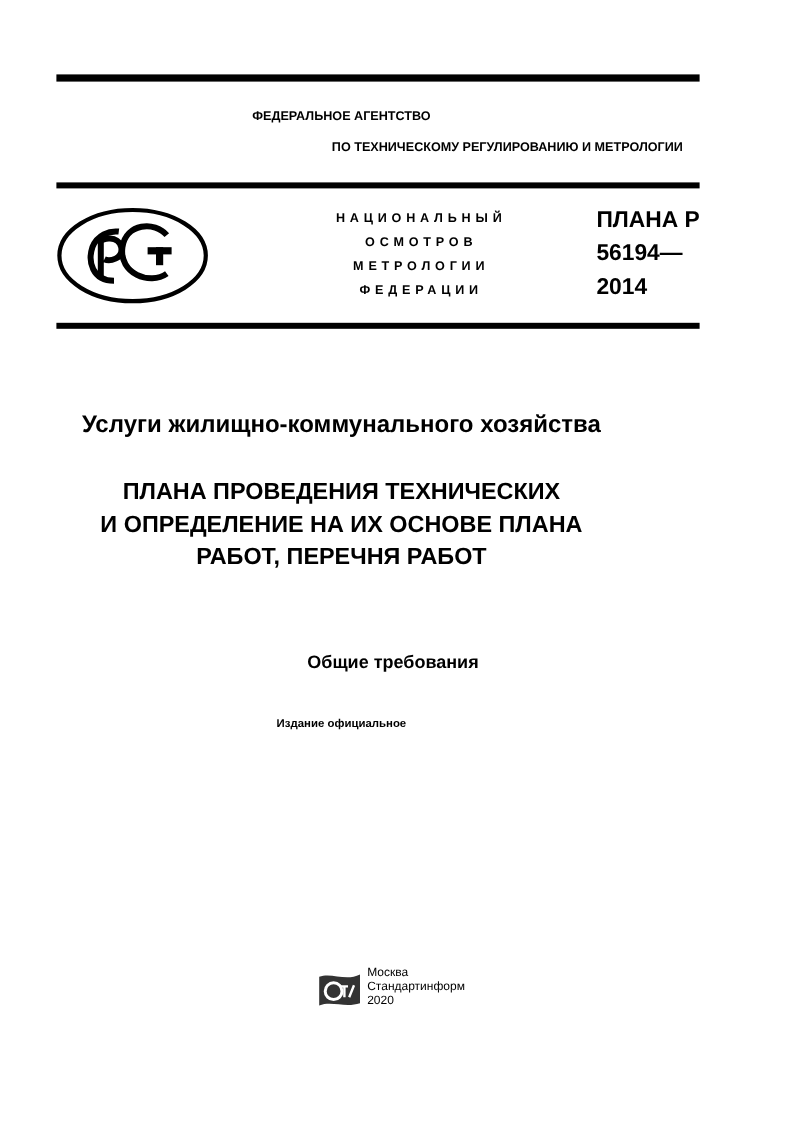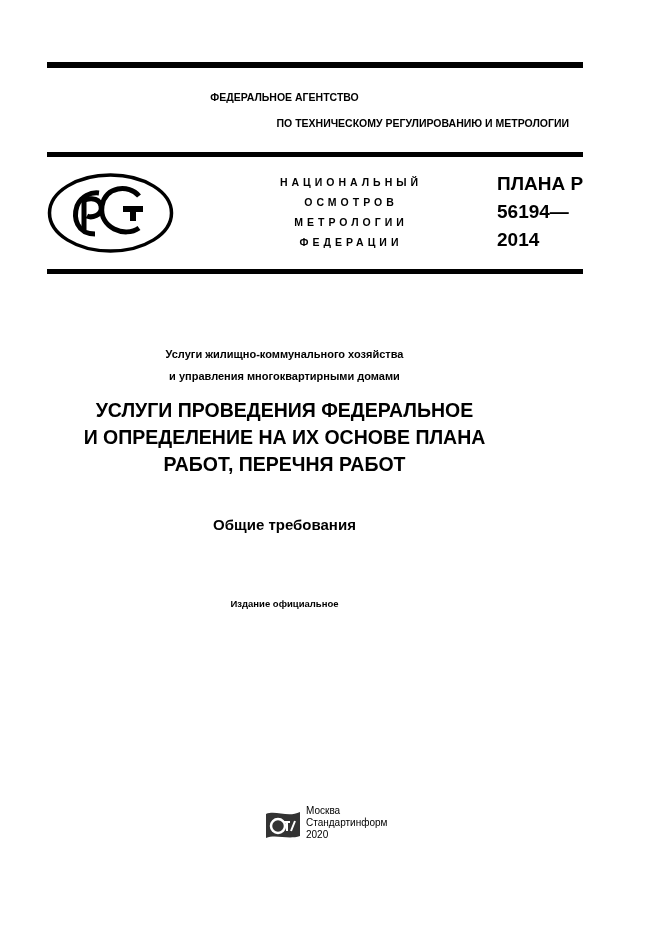--- a/index.html
+++ b/index.html
@@ -5,21 +5,21 @@
   html, body { margin:0; padding:0; background:#ffffff; }
   body { width:661px; height:935px; position:relative; overflow:hidden;
          font-family:"Liberation Sans", sans-serif; color:#000; }
   .rule { position:absolute; left:47px; width:536px; background:#000; }
   .center-text { position:absolute; left:0; width:569px; text-align:center; font-weight:bold; }
   .agency { font-size:10.5px; }
   .logo { position:absolute; left:47px; top:172px; width:127px; height:82px; }
   .nat { position:absolute; left:253px; top:172px; width:196px; text-align:center;
          font-weight:bold; font-size:10.5px; letter-spacing:4px; line-height:20px; }
   .gost { position:absolute; left:497px; top:170px; font-weight:bold; font-size:19px; line-height:28px; }
-  .subtitle { font-size:11px; line-height:22px; }
+  .subtitle { font-size:20px; line-height:22px; }
   .title { font-size:19.5px; line-height:27px; }
   .req { font-size:15px; }
   .edition { font-size:9.5px; }
   .pub-logo { position:absolute; left:264px; top:810px; width:38px; height:30px; }
   .pub { position:absolute; left:306px; top:805px; width:80px; text-align:left;
          font-weight:normal; font-size:10px; line-height:12px; }
 </style>
 </head>
 <body>
 
@@ -51,30 +51,29 @@
 <div class="gost">
   <div>ПЛАНА Р</div>
   <div>56194—</div>
   <div>2014</div>
 </div>
 
 <div class="rule" style="top:269px;height:5px;"></div>
 
 <div class="center-text subtitle" style="top:343px;">
   <div>Услуги жилищно-коммунального хозяйства</div>
-  <div>и управления многоквартирными домами</div>
 </div>
 
 <div class="center-text title" style="top:397px;">
-  <div>УСЛУГИ ПРОВЕДЕНИЯ ФЕДЕРАЛЬНОЕ</div>
+  <div>ПЛАНА ПРОВЕДЕНИЯ ТЕХНИЧЕСКИХ</div>
   <div>И ОПРЕДЕЛЕНИЕ НА ИХ ОСНОВЕ ПЛАНА</div>
   <div>РАБОТ, ПЕРЕЧНЯ РАБОТ</div>
 </div>
 
-<div class="center-text req" style="top:516px;">Общие требования</div>
+<div class="center-text req" style="top:544px;margin-left:43px;">Общие требования</div>
 
 <div class="center-text edition" style="top:598px;">Издание официальное</div>
 
 <div class="pub-logo">
   <svg width="38" height="30" viewBox="0 0 38 30">
     <path d="M2 4 C12 0 24 8 36 2 L36 26 C24 30 12 24 2 28 Z" fill="#333"></path>
     <circle cx="14" cy="16" r="7" fill="none" stroke="#fff" stroke-width="2.5"></circle>
     <path d="M20 12 L26 12 M23 12 L23 21 M27 21 L31 11" stroke="#fff" stroke-width="2" fill="none"></path>
   </svg>
 </div>

